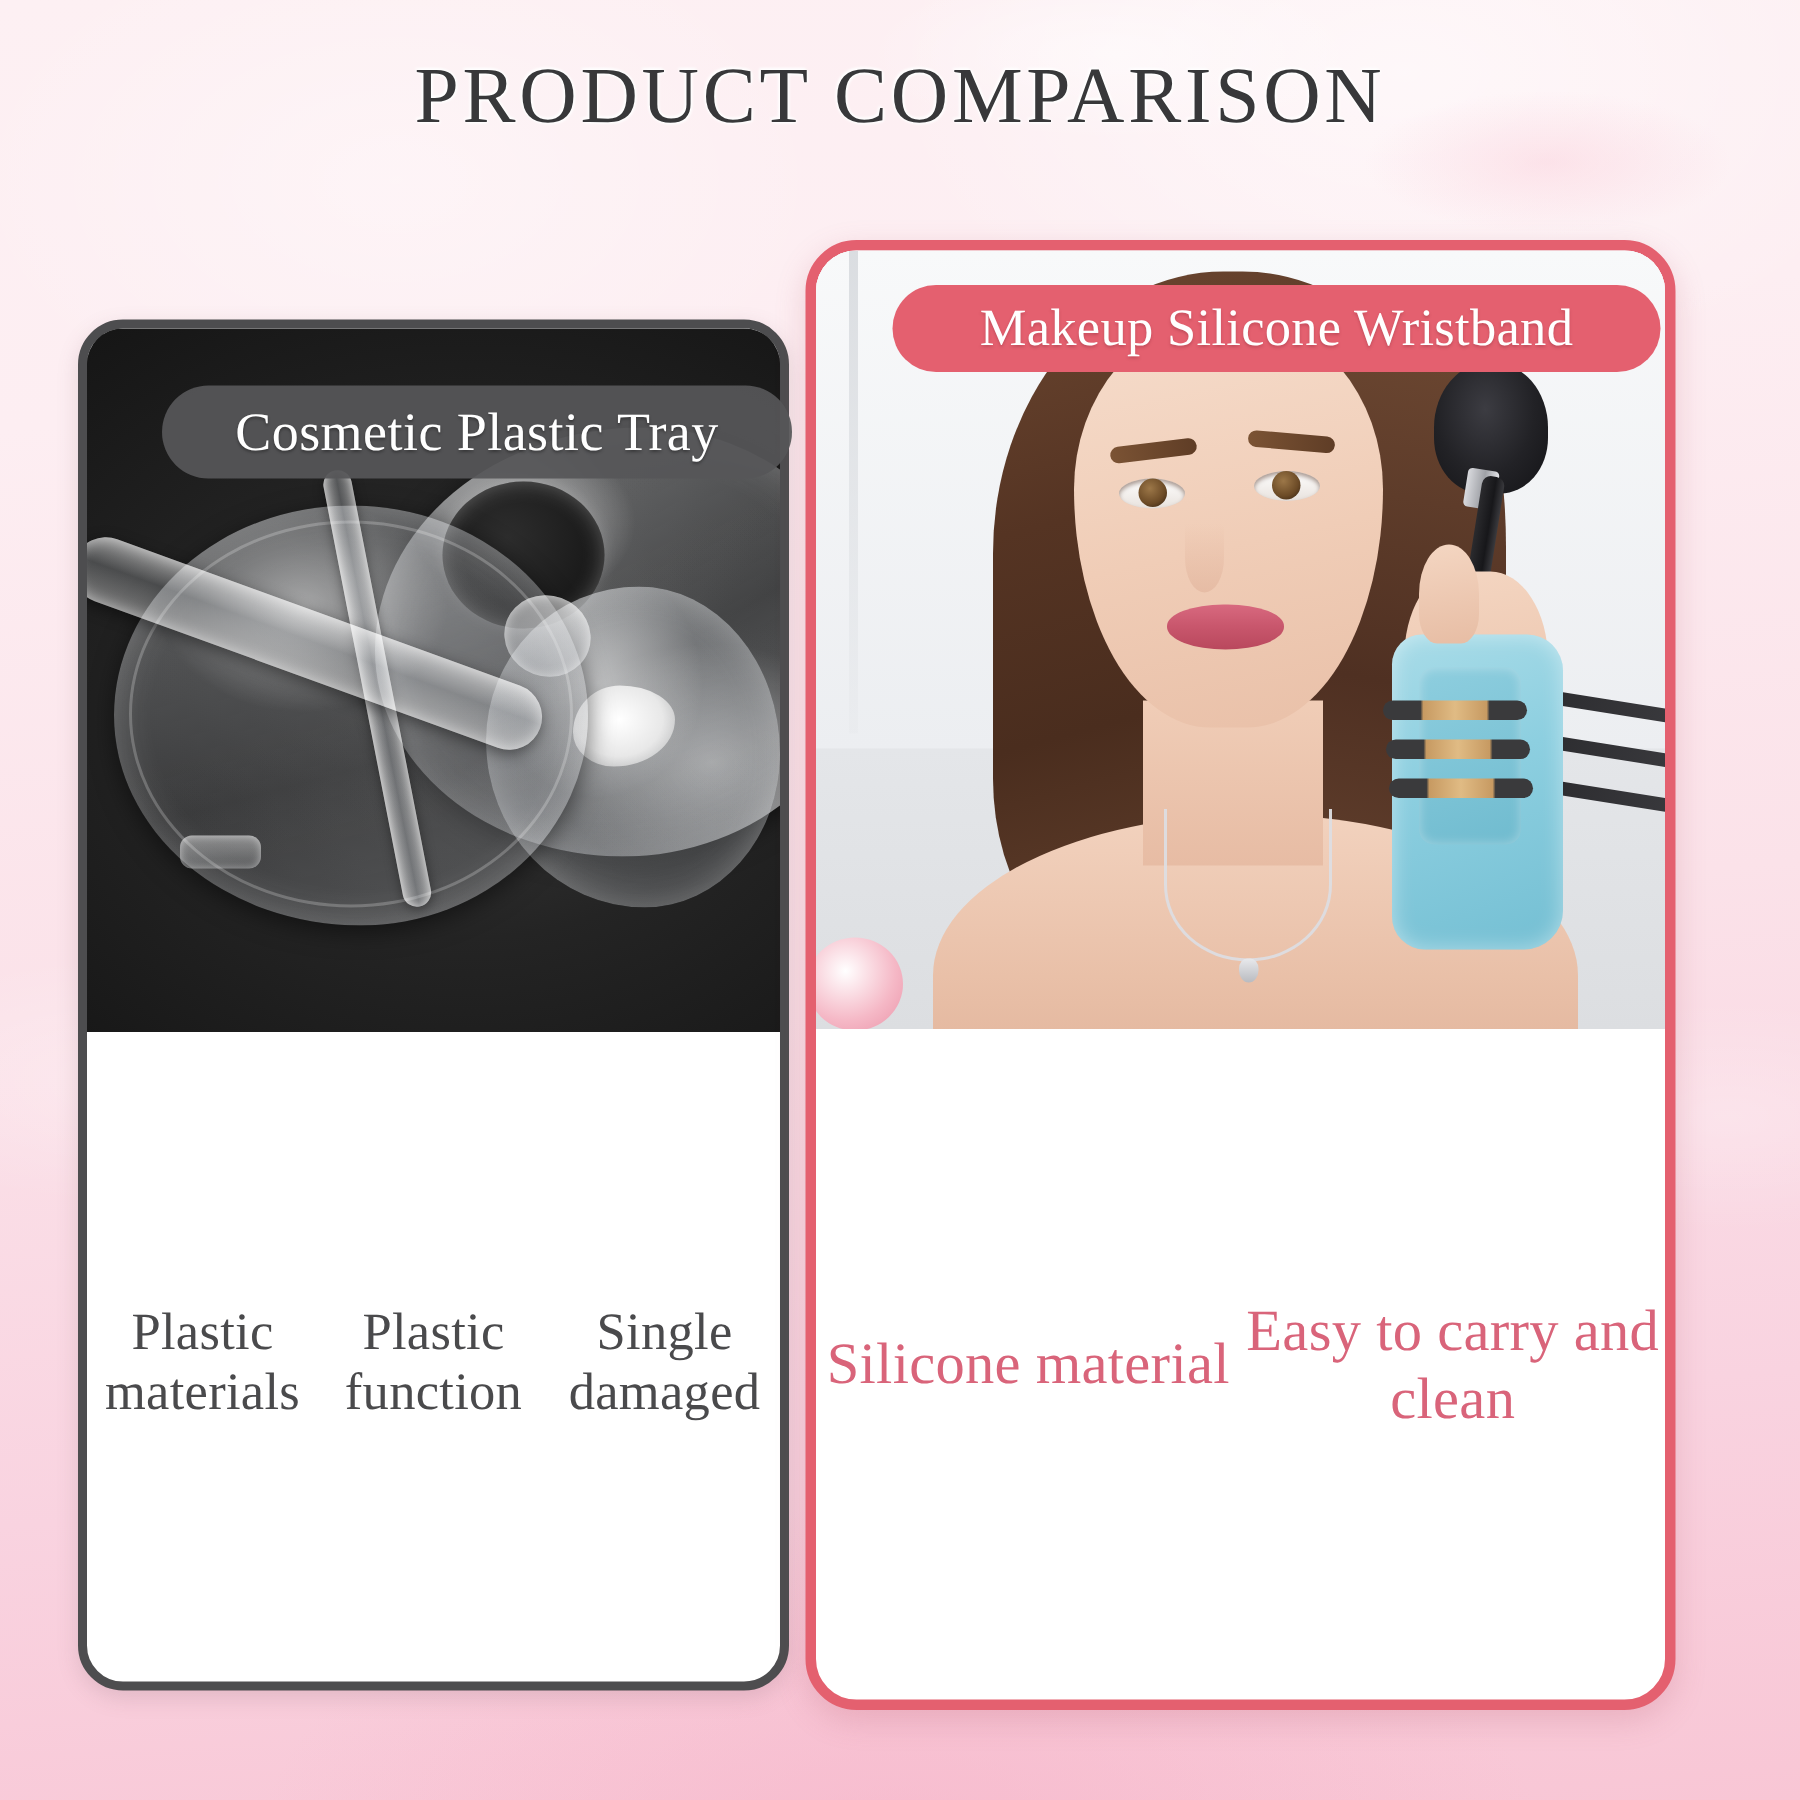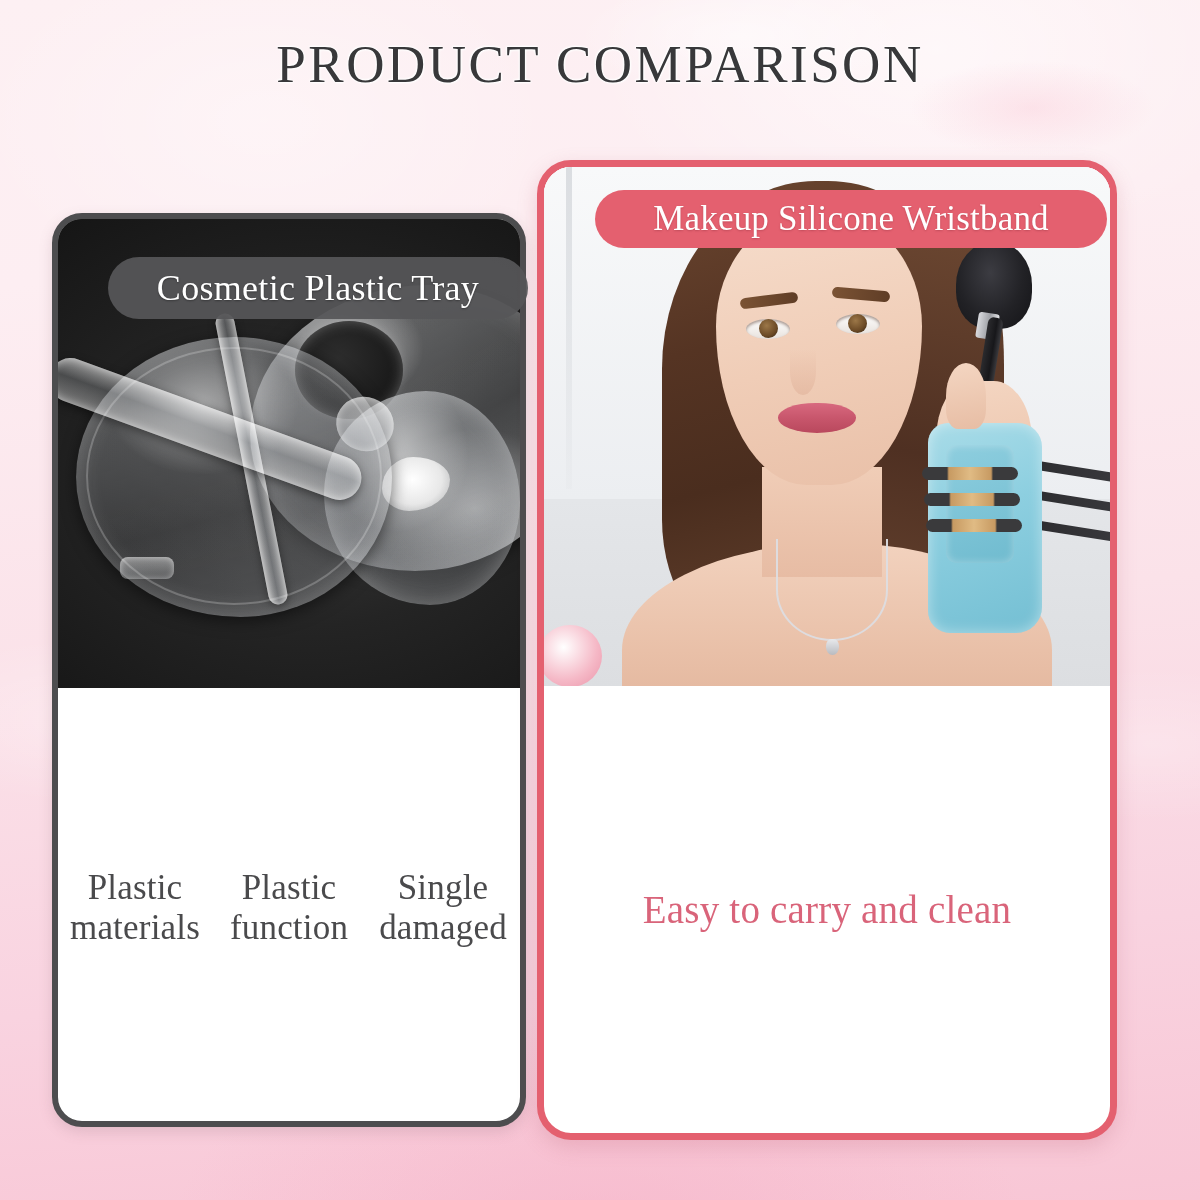--- a/index.html
+++ b/index.html
@@ -421,20 +421,21 @@
         <div class="wb-slot wb-slot-1"></div>
         <div class="wb-slot wb-slot-2"></div>
         <div class="wb-slot wb-slot-3"></div>
         <div class="thumb"></div>
 
         <div class="pink-blob"></div>
       </div>
     </div>
 
     <div class="features features-right">
+      <div class="feature feature-right">Silicone material</div>
       <div class="feature feature-right">Easy to carry and clean</div>
     </div>
 
   </div>
 
   <div class="pill pill-left">Cosmetic Plastic Tray</div>
   <div class="pill pill-right">Makeup Silicone Wristband</div>
 
 </div>
 

